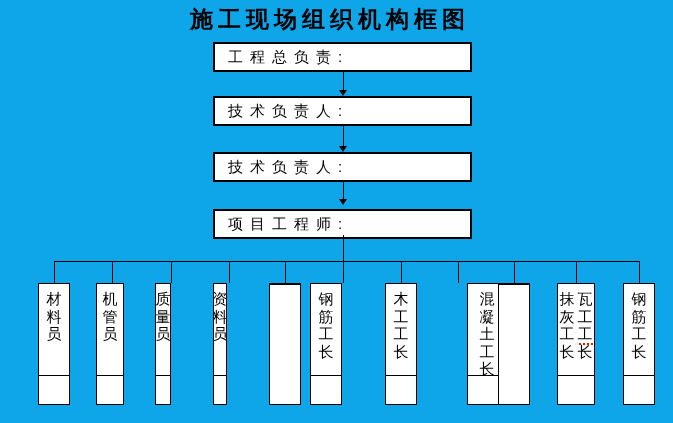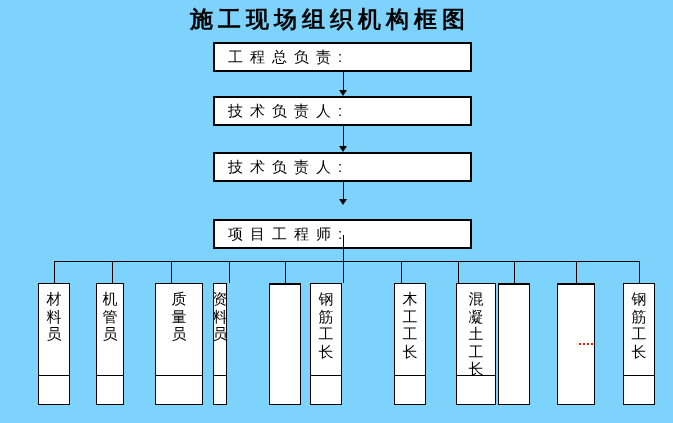--- a/index.html
+++ b/index.html
@@ -1,17 +1,17 @@
 <!DOCTYPE html>
 <html><head>
 <meta charset="utf-8">
 <style>
   html,body{margin:0;padding:0;background:#ffffff;}
   body{font-family:"Liberation Sans",sans-serif;color:#000;}
-  #stage{position:relative;width:673px;height:423px;background:#7dd3fc;overflow:hidden;}
+  #stage{position:relative;width:673px;height:423px;background:#0ea5e9;overflow:hidden;}
 
   
   .title{position:absolute;top:4px;left:0;width:660px;text-align:center;
          font-size:23px;font-weight:bold;letter-spacing:5px;color:#000;}
 
   
   .tbox{position:absolute;left:213px;width:259px;height:30px;
         border:2px solid #000;box-sizing:border-box;background:#fff;
         display:flex;align-items:center;padding-left:13px;
         font-size:15px;letter-spacing:7px;white-space:nowrap;}
@@ -44,21 +44,21 @@
 
   <div class="tbox" style="top:42px">
     <span>工程总负责:</span>
   </div>
   <div class="tbox" style="top:96px">
     <span>技术负责人:</span>
   </div>
   <div class="tbox" style="top:152px">
     <span>技术负责人:</span>
   </div>
-  <div class="tbox" style="top:219px">
+  <div class="tbox" style="top:209px">
     <span>项目工程师:</span>
   </div>
 
   <div class="vline" style="left:343px;top:72px;height:19px"></div>
   <div class="arrowhead" style="left:339px;top:90px"></div>
 
   <div class="vline" style="left:343px;top:126px;height:20px"></div>
   <div class="arrowhead" style="left:339px;top:146px"></div>
 
   <div class="vline" style="left:343px;top:182px;height:17px"></div>
@@ -84,57 +84,61 @@
         <span class="vcol">材料员</span>
       </div>
     <div class="ncell"></div>
   </div>
   <div class="sbox" style="left:96px;width:28px">
     <div class="vcell">
         <span class="vcol">机管员</span>
       </div>
     <div class="ncell"></div>
   </div>
-  <div class="sbox" style="left:155px;width:48px">
+  <div class="sbox" style="left:155px;width:16px">
     <div class="vcell">
         <span class="vcol">质量员</span>
       </div>
     <div class="ncell"></div>
   </div>
   <div class="sbox" style="left:213px;width:14px">
     <div class="vcell">
         <span class="vcol">资料员</span>
       </div>
     <div class="ncell"></div>
   </div>
   <div class="sbox" style="left:269px;width:32px">
     <div class="ncell"></div>
   </div>
   <div class="sbox" style="left:310px;width:32px">
     <div class="vcell">
         <span class="vcol">钢筋工长</span>
       </div>
     <div class="ncell"></div>
   </div>
-  <div class="sbox" style="left:394px;width:32px">
+  <div class="sbox" style="left:385px;width:32px">
     <div class="vcell">
         <span class="vcol">木工工长</span>
       </div>
     <div class="ncell"></div>
   </div>
-  <div class="sbox" style="left:456px;width:40px">
+  <div class="sbox" style="left:467px;width:40px">
     <div class="vcell">
         <span class="vcol">混凝土工长</span>
       </div>
     <div class="ncell"></div>
   </div>
   <div class="sbox" style="left:498px;width:32px">
     <div class="ncell"></div>
   </div>
   <div class="sbox" style="left:557px;width:38px">
+    <div class="vcell">
+      <span class="vcol">抹灰工长</span>
+      <span class="vcol">瓦工工长</span>
+    </div>
     <div class="ncell"></div>
   </div>
   <div class="sbox" style="left:623px;width:32px">
     <div class="vcell">
         <span class="vcol">钢筋工长</span>
       </div>
     <div class="ncell"></div>
   </div>
 
   <div class="squiggle" style="left:579px;top:340px"></div>

